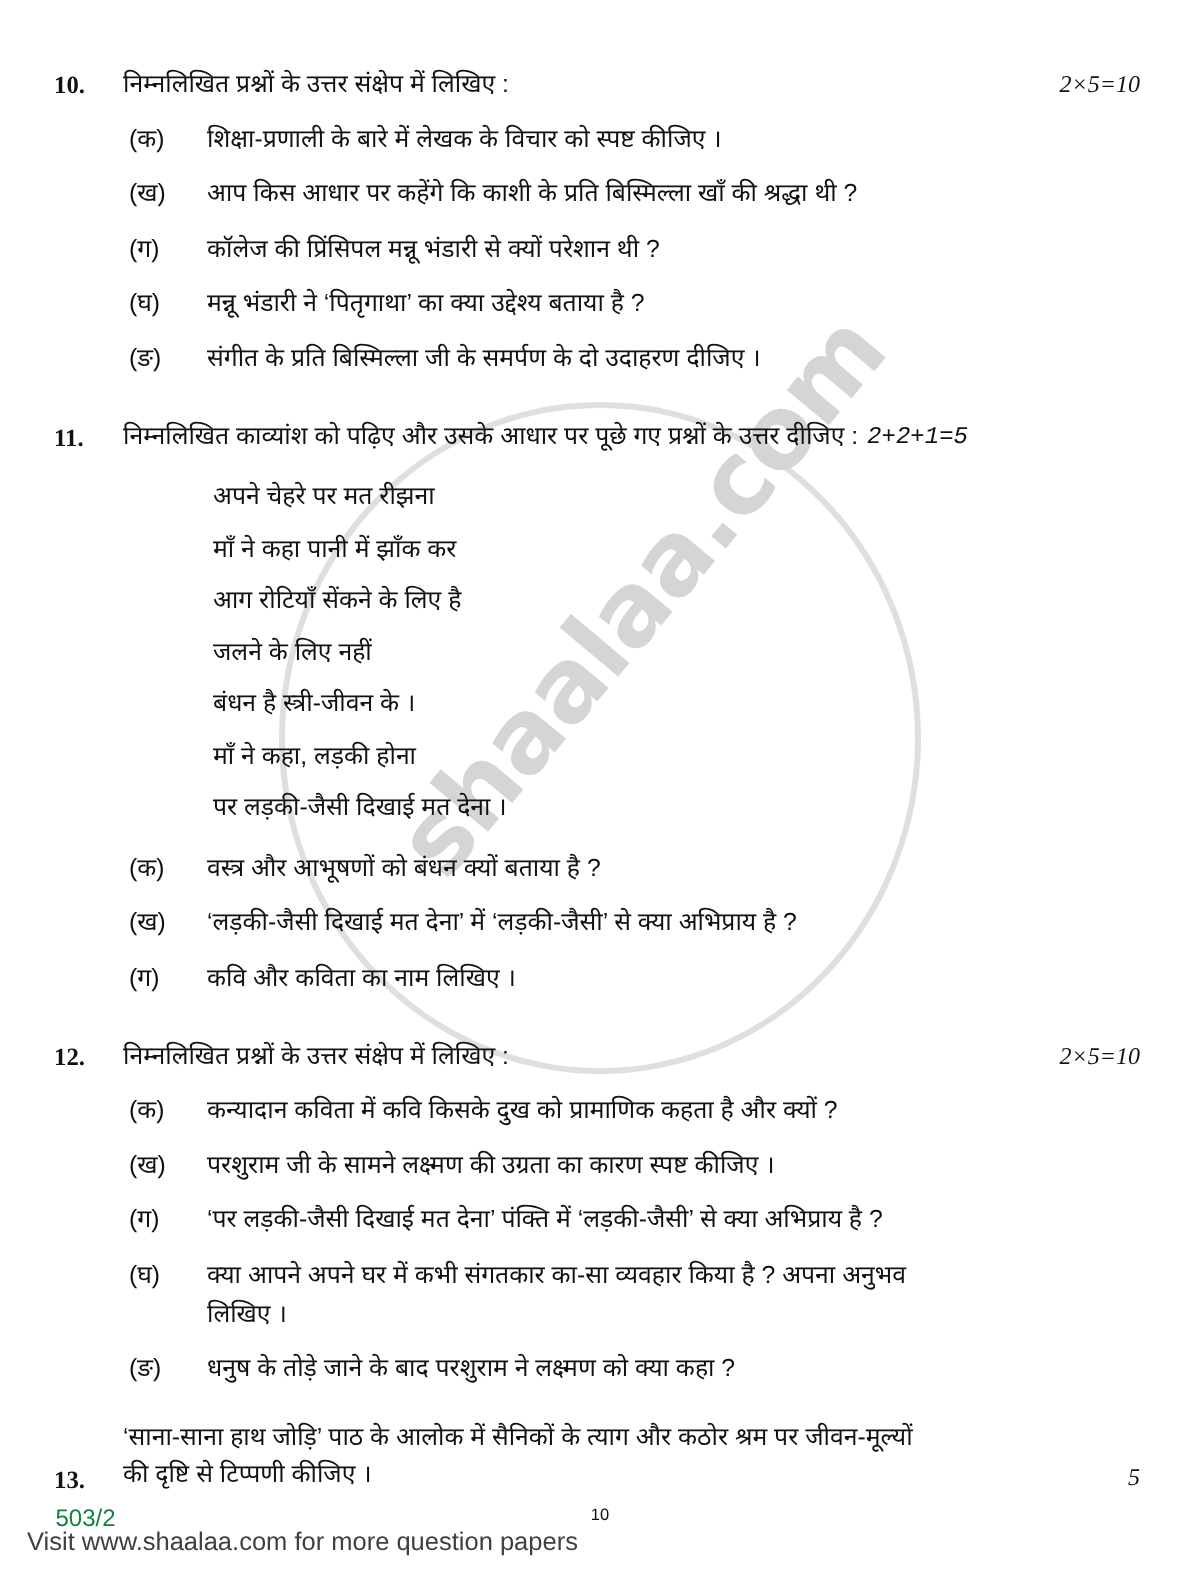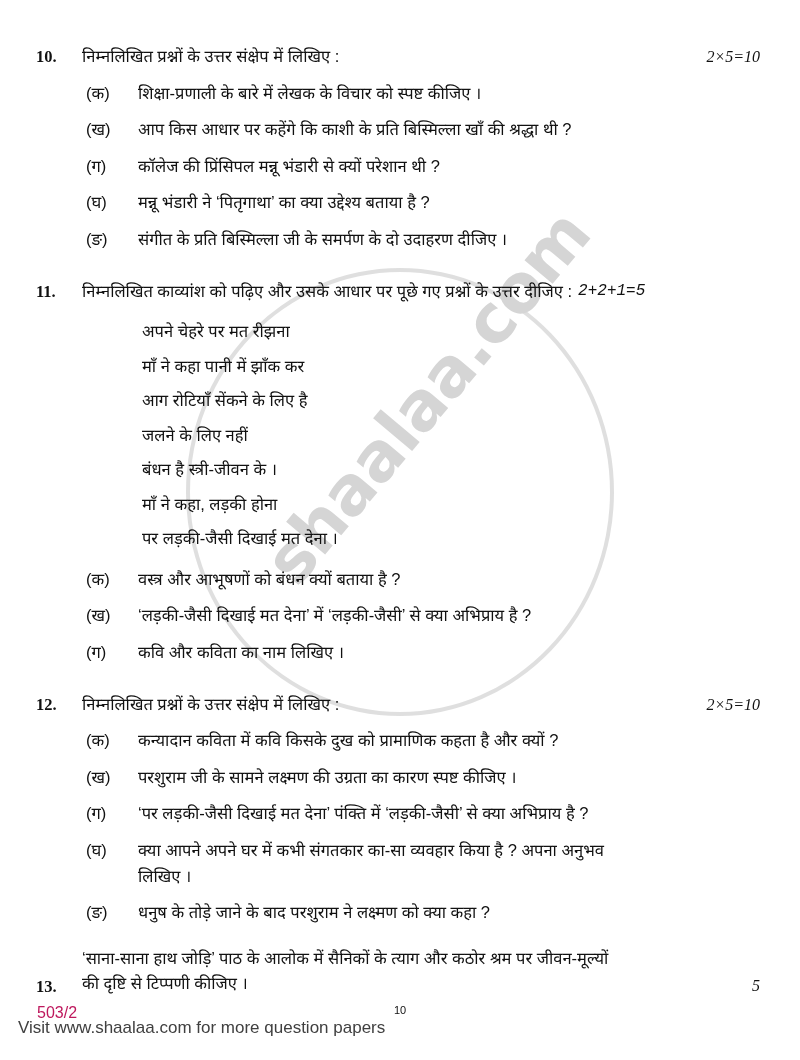--- a/index.html
+++ b/index.html
@@ -170,21 +170,21 @@
     width: 800px;
     height: 70px;
     z-index: 3;
   }
   .footer-code {
     position: absolute;
     left: 37px;
     top: 14px;
     font-size: 16px;
     font-family: "Liberation Sans", "DejaVu Sans", sans-serif;
-    color: #be185d;
+    color: #15803d;
   }
   .footer-pageno {
     position: absolute;
     left: 0;
     top: 14px;
     width: 800px;
     text-align: center;
     font-size: 11px;
     font-family: "Liberation Sans", "DejaVu Sans", sans-serif;
     color: #111;

